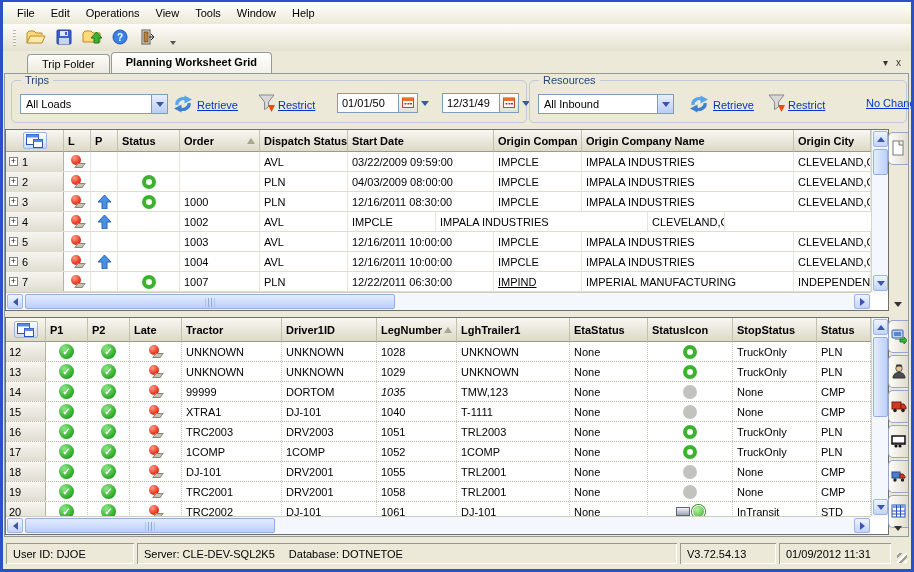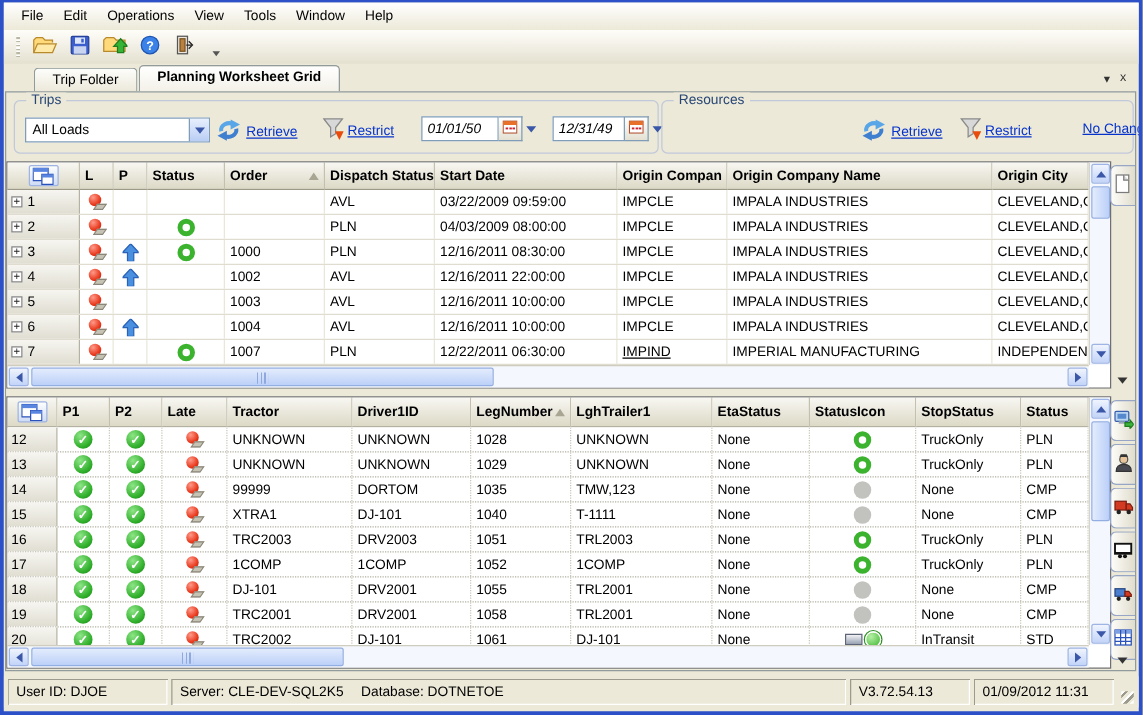--- a/index.html
+++ b/index.html
@@ -31,21 +31,21 @@
   
   .gbox{position:absolute;height:43px;top:6px;border:1px solid #c0c8da;border-radius:5px;padding-left:20px;}
   .gbox>.glabel{position:absolute;top:-7px;left:9px;background:#ece9d8;padding:0 4px;color:#274676;}
   .combo{position:absolute;height:20px;background:#fff;border:1px solid #7f9db9;display:flex;align-items:center;}
   .combo .ctext{flex:1;padding:0 5px;white-space:nowrap;overflow:hidden;}
   .combo .cbtn{width:16px;height:100%;background:linear-gradient(#e8effd,#b9cdf4);border-left:1px solid #7f9db9;
     display:flex;align-items:center;justify-content:center;}
   .dchev{width:0;height:0;border-left:4px solid transparent;border-right:4px solid transparent;border-top:5px solid #3a57a8;}
   .linkbox{position:absolute;display:flex;align-items:center;gap:3px;}
   .alink{color:#0633cc;text-decoration:underline;cursor:pointer;white-space:nowrap;}
-  .datefld{position:absolute;height:20px;display:flex;align-items:center;font-style:italic;}
+  .datefld{position:absolute;height:20px;display:flex;align-items:center;}
   .datefld .dtext{height:20px;background:#fff;border:1px solid #7f9db9;display:flex;align-items:center;padding:0 4px;}
   .datefld .dcal{width:19px;height:20px;border:1px solid #7f9db9;border-left:none;background:linear-gradient(#ffffff,#e4e1d2);
     display:flex;align-items:center;justify-content:center;}
   .datefld .ddrop{width:14px;height:20px;display:flex;align-items:center;justify-content:center;}
   
   .grid{position:absolute;left:0;width:884px;background:#fff;border:1px solid #6f6f6f;}
   .ghead{display:flex;overflow:hidden;}
   .hcell{background:linear-gradient(#f8f7f2,#dcd9c6);border-right:1px solid #c3c0ad;border-bottom:1px solid #9d9a88;
     font-weight:bold;display:flex;align-items:center;padding:0 4px;white-space:nowrap;overflow:hidden;flex:none;}
   .hcell.corner{justify-content:center;}
@@ -225,20 +225,26 @@
               </svg></span>
           </span>
         <span class="ddrop">
             <span class="dchev"></span>
           </span>
       </div>
     </div>
 
     <div class="gbox" style="left:524px;width:378px;">
       <span class="glabel">Resources</span>
+      <div class="combo" style="left:8px;top:13px;width:136px;">
+        <span class="ctext">All Inbound</span>
+        <span class="cbtn">
+            <span class="dchev"></span>
+          </span>
+      </div>
       <div class="linkbox" style="left:158px;top:14px;">
         <span><svg width="22" height="18" viewBox="0 0 22 18">
               <path d="M5 10 A6.5 5.5 0 0 1 15 4.5" fill="none" stroke="#58a6e8" stroke-width="3.2"></path>
               <polygon points="12.5,0.5 20,4.5 12.5,8.5" fill="#58a6e8"></polygon>
               <path d="M17 8 A6.5 5.5 0 0 1 7 13.5" fill="none" stroke="#3f7fd0" stroke-width="3.2"></path>
               <polygon points="9.5,9.5 2,13.5 9.5,17.5" fill="#3f7fd0"></polygon>
             </svg></span>
         <span class="alink">Retrieve</span>
       </div>
       <div class="linkbox" style="left:238px;top:13px;">
@@ -363,21 +369,20 @@
               <span class="ic-pin"></span>
             </div>
             <div class="gcell center" style="width: 27px;">
               <svg width="13" height="14">
                 <path d="M6.5 0 L13 7 H9 V14 H4 V7 H0 Z" fill="#4a90e0" stroke="#2a62b8"></path>
               </svg>
             </div>
             <div class="gcell center" style="width: 62px;"></div>
             <div class="gcell" style="width: 80px;">1002</div>
             <div class="gcell" style="width: 88px;">AVL</div>
-            <div class="gcell" style="width: 146px;">12/16/2011 22:00:00</div>
             <div class="gcell" style="width: 88px;">IMPCLE</div>
             <div class="gcell" style="width: 212px;">IMPALA INDUSTRIES</div>
             <div class="gcell" style="width: 77px;">CLEVELAND,O</div>
           </div>
           <div class="grow">
             <div class="rownum" style="width: 58px;">
               <span class="exp">+</span>
               <span>5</span>
             </div>
             <div class="gcell center" style="width: 27px;">
@@ -559,21 +564,21 @@
               <span class="ic-check">✓</span>
             </div>
             <div class="gcell center" style="width: 42px;">
               <span class="ic-check">✓</span>
             </div>
             <div class="gcell center" style="width: 52px;">
               <span class="ic-pin"></span>
             </div>
             <div class="gcell" style="width: 100px;">99999</div>
             <div class="gcell" style="width: 95px;">DORTOM</div>
-            <div class="gcell" style="width: 80px;">1035</div>
+            <div class="gcell" style="width: 80px; font-style: italic;">1035</div>
             <div class="gcell" style="width: 113px;">TMW,123</div>
             <div class="gcell" style="width: 78px;">None</div>
             <div class="gcell center" style="width: 85px;">
               <span class="ic-gray"></span>
             </div>
             <div class="gcell" style="width: 84px;">None</div>
             <div class="gcell" style="width: 54px;">CMP</div>
           </div>
           <div class="grow">
             <div class="rownum" style="width: 40px;">

